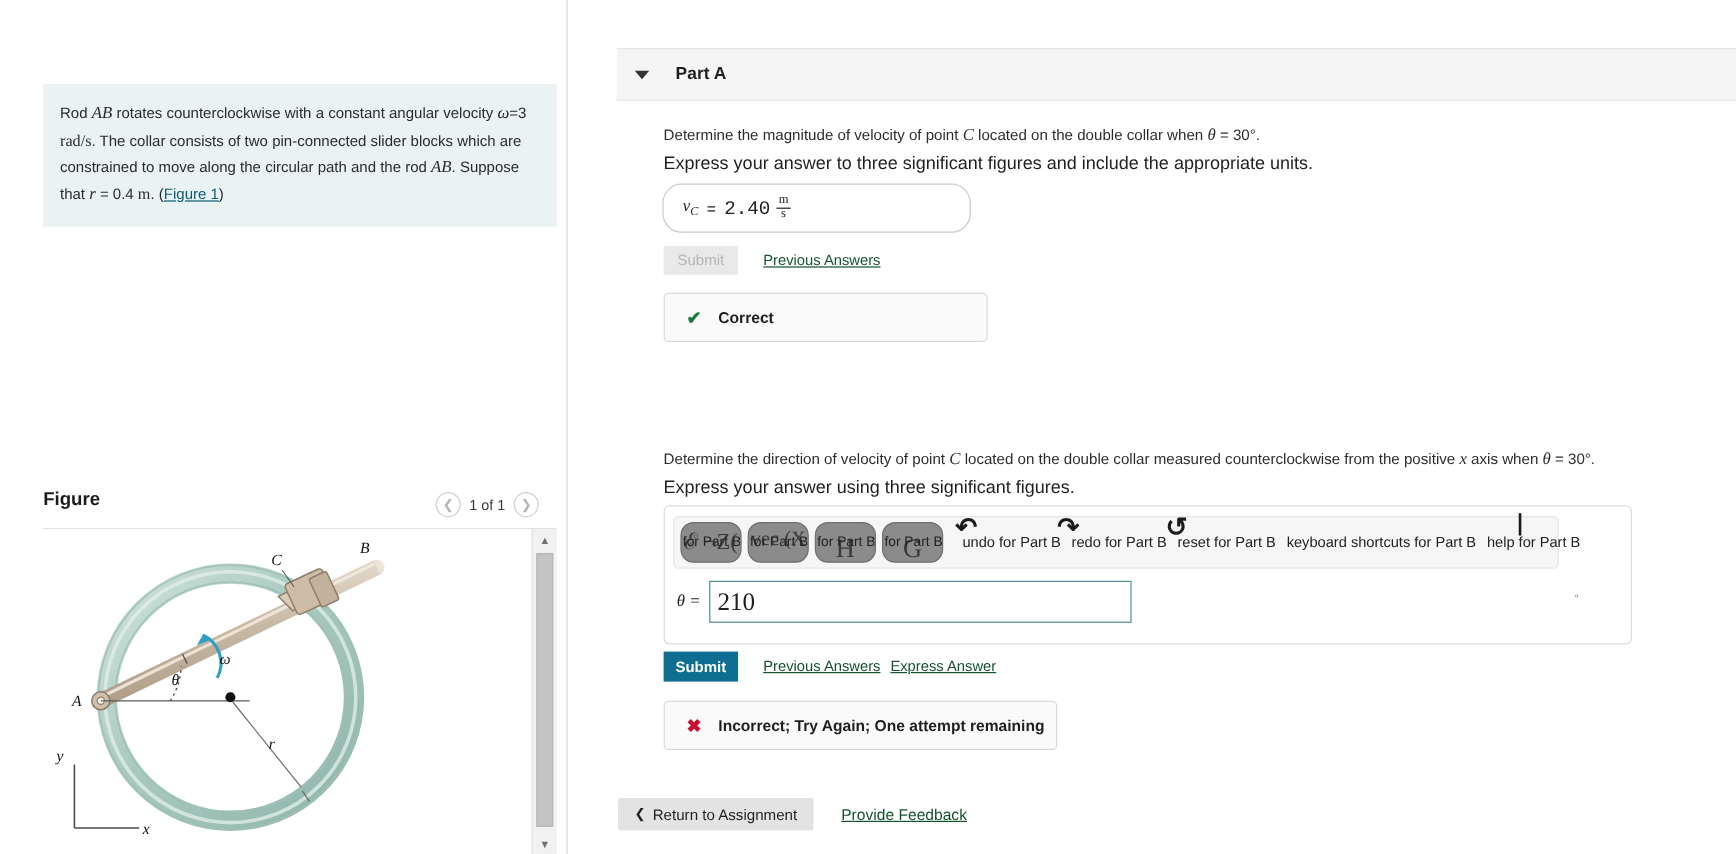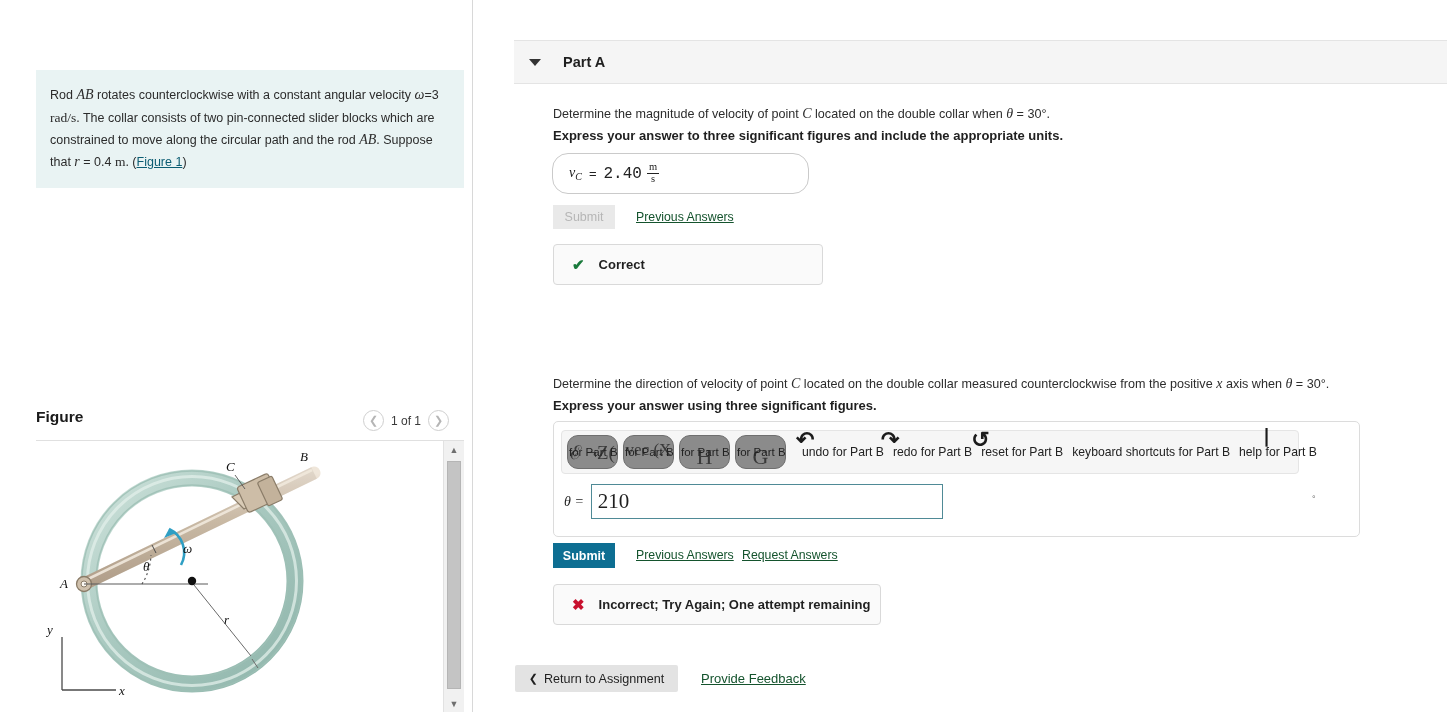--- a/index.html
+++ b/index.html
@@ -171,22 +171,22 @@
     color: #1f1f1f;
   }
   .prompt {
     position: absolute;
     font-size: 12.6px;
     color: #2c2c2c;
     line-height: 1.5;
   }
   .prompt-bold {
     position: absolute;
-    font-size: 13px;
-    font-weight: bold;
+    font-size: 15px;
+    font-weight: normal;
     color: #1f1f1f;
   }
 
   
   #partA-answer {
     position: absolute;
     left: 62px; top: 153px;
     width: 257px; height: 41px;
     border: 1px solid #cacaca;
     border-radius: 16px;
@@ -602,21 +602,21 @@
       <div id="partB-input-row">
         <span id="theta-eq">θ =</span>
         <input id="theta-input" type="text" value="210" style="">
       </div>
 
       <span id="degree-mark">°</span>
     </div>
 
     <div class="btn-submit">Submit</div>
     <div class="link" style="left:146px; top:548px;">Previous Answers</div>
-    <div class="link" style="left:252px; top:548px;">Request Answers</div>
+    <div class="link" style="left:252px; top:548px;">Express Answer</div>
 
     <div class="status-box" id="incorrect-box">
       <span class="status-icon cross">✖</span>
       <span class="status-text">Incorrect; Try Again; One attempt remaining</span>
     </div>
 
     <div id="return-btn">
       <span class="chev">❮</span>
       <span>Return to Assignment</span>
     </div>

